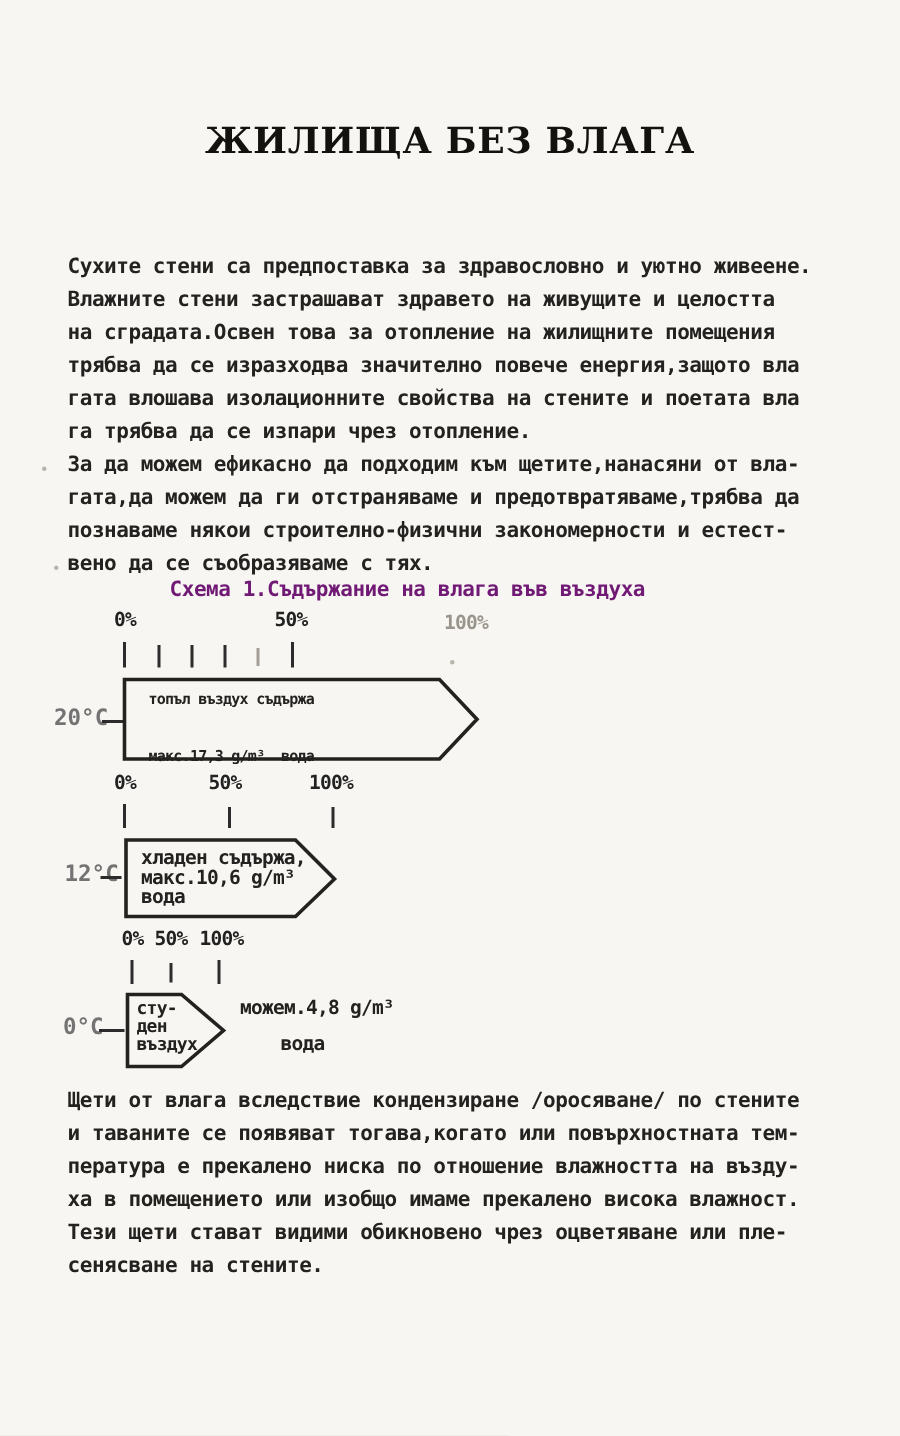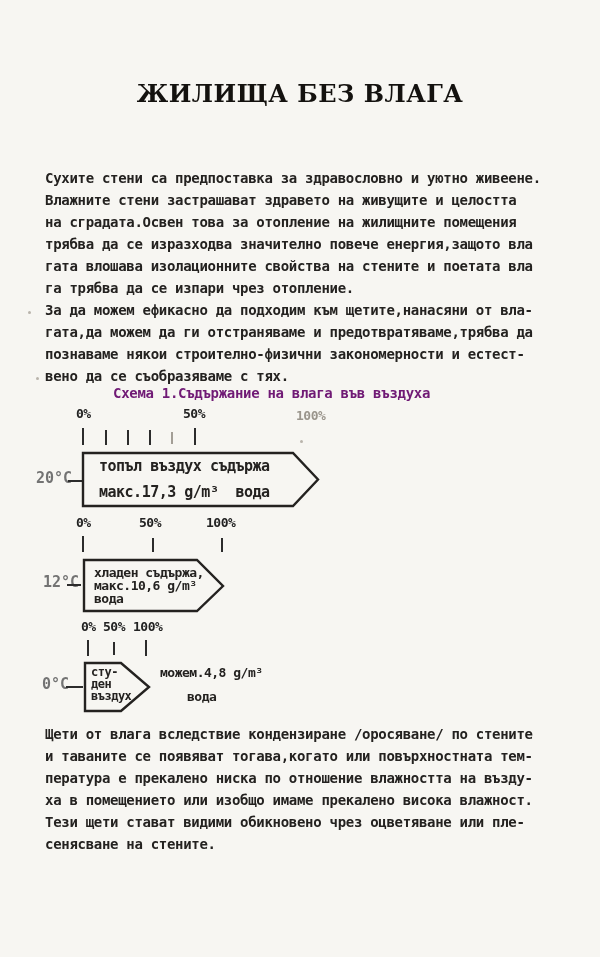--- a/index.html
+++ b/index.html
@@ -35,21 +35,21 @@
   .tick { position:absolute; width:2px; background:#2c2c2c; }
   .tick.faded { background:#a39e96; }
   .temp { position:absolute; font-size:15px; font-weight:bold; color:#737373; line-height:16px; }
   .dash { position:absolute; height:2px; background:#2c2c2c; }
   .arrowbox { position:absolute; }
   .arrowbox polygon { fill:none; stroke:#242220; stroke-width:2.4; stroke-linejoin:miter; }
   .boxtext {
     position:absolute; font-weight:bold; color:#242220;
     white-space:pre; letter-spacing:-0.5px; line-height:15px;
   }
-  .bt-lg { font-size:15px;text-align:center; }
+  .bt-lg { font-size:10px;text-align:center; }
   .bt-md { font-size:13px; line-height:13px; }
   .bt-sm { font-size:12px; line-height:12px; }
   .speck { position:absolute; width:3px; height:3px; border-radius:50%; background:#b9b4ac; }
 </style>
 </head>
 <body>
 
 <div class="page">
 
   <h1 class="title">ЖИЛИЩА БЕЗ ВЛАГА</h1>
@@ -80,21 +80,21 @@
       <i class="tick faded" style="left:171px;top:432px;height:12px"></i>
       <i class="tick" style="left:194px;top:428px;height:17px"></i>
 
       <span class="temp" style="left:36px;top:470px">20°C</span>
       <i class="dash" style="left:68px;top:480px;width:14px"></i>
 
       <svg class="arrowbox" style="left:81px;top:451px" width="240" height="58" viewBox="0 0 240 58">
         <polygon points="2,2 212,2 237,28.5 212,55 2,55"></polygon>
       </svg>
       <span class="boxtext bt-lg" style="left:99px;top:459px">топъл въздух съдържа</span>
-      <span class="boxtext bt-lg" style="left:99px;top:485px">макс.17,3 g/m³  вода</span>
+      <span class="boxtext bt-lg" style="left:99px;top:497px">макс.17,3 g/m³  вода</span>
     </div>
 
     <div>
       <span class="pct" style="left:76px;top:516px">0%</span>
       <span class="pct" style="left:139px;top:516px">50%</span>
       <span class="pct" style="left:206px;top:516px">100%</span>
 
       <i class="tick" style="left:82px;top:536px;height:16px"></i>
       <i class="tick" style="left:152px;top:538px;height:14px"></i>
       <i class="tick" style="left:221px;top:538px;height:14px"></i>

